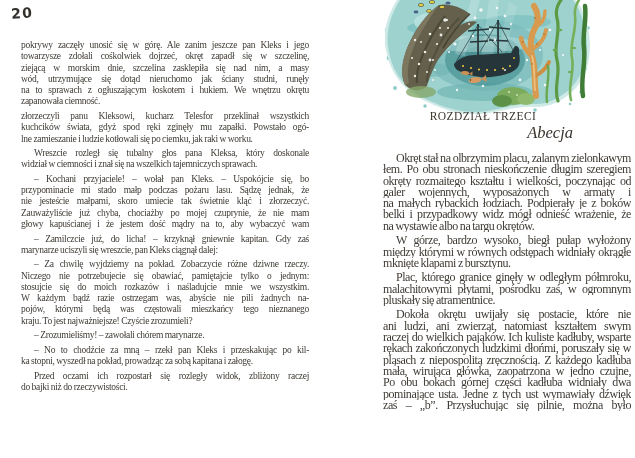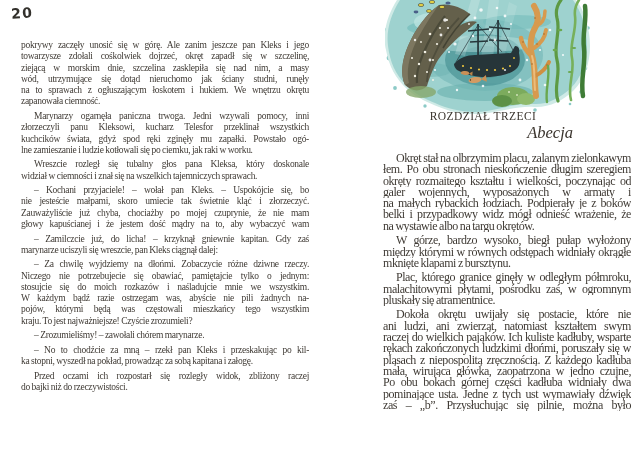--- a/index.html
+++ b/index.html
@@ -58,45 +58,45 @@
     <div class="col col-left">
         <div class="para">
           <div class="line first">pokrywy zaczęły unosić się w górę. Ale zanim jeszcze pan Kleks i jego</div>
           <div class="line">towarzysze zdołali cośkolwiek dojrzeć, okręt zapadł się w szczelinę,</div>
           <div class="line">ziejącą w morskim dnie, szczelina zasklepiła się nad nim, a masy</div>
           <div class="line">wód, utrzymujące się dotąd nieruchomo jak ściany studni, runęły</div>
           <div class="line">na to sprawach z ogłuszającym łoskotem i hukiem. We wnętrzu okrętu</div>
           <div class="line last">zapanowała ciemność.</div>
         </div>
         <div class="para indent">
-          <div class="line first">Marynarzy ogarnęła paniczna trwoga. Jedni wzywali pomocy, inni</div>
           <div class="line">złorzeczyli panu Kleksowi, kucharz Telesfor przeklinał wszystkich</div>
           <div class="line">kuchcików świata, gdyż spod ręki zginęły mu zapałki. Powstało ogó-</div>
           <div class="line last">lne zamieszanie i ludzie kotłowali się po ciemku, jak raki w worku.</div>
         </div>
         <div class="para indent">
           <div class="line first">Wreszcie rozległ się tubalny głos pana Kleksa, który doskonale</div>
           <div class="line last">widział w ciemności i znał się na wszelkich tajemniczych sprawach.</div>
         </div>
         <div class="para indent">
           <div class="line first">– Kochani przyjaciele! – wołał pan Kleks. – Uspokójcie się, bo</div>
+          <div class="line">przypominacie mi stado małp podczas pożaru lasu. Sądzę jednak, że</div>
           <div class="line">nie jesteście małpami, skoro umiecie tak świetnie kląć i złorzeczyć.</div>
           <div class="line">Zauważyliście już chyba, chociażby po mojej czuprynie, że nie mam</div>
           <div class="line">głowy kapuścianej i że jestem dość mądry na to, aby wybaczyć wam</div>
         </div>
         <div class="para indent">
           <div class="line first">– Zamilczcie już, do licha! – krzyknął gniewnie kapitan. Gdy zaś</div>
           <div class="line last">marynarze uciszyli się wreszcie, pan Kleks ciągnął dalej:</div>
         </div>
         <div class="para indent">
-          <div class="line first">– Za chwilę wyjdziemy na dłońmi. Zobaczycie różne dziwne rzeczy.</div>
+          <div class="line first">– Za chwilę wyjdziemy na pokład. Zobaczycie różne dziwne rzeczy.</div>
           <div class="line">Niczego nie potrzebujecie się obawiać, pamiętajcie tylko o jednym:</div>
           <div class="line">stosujcie się do moich rozkazów i naśladujcie mnie we wszystkim.</div>
           <div class="line">W każdym bądź razie ostrzegam was, abyście nie pili żadnych na-</div>
-          <div class="line">pojów, którymi będą was częstowali mieszkańcy tego wszystkim</div>
+          <div class="line">pojów, którymi będą was częstowali mieszkańcy tego nieznanego</div>
           <div class="line last">kraju. To jest najważniejsze! Czyście zrozumieli?</div>
         </div>
         <div class="para indent">
           <div class="line first last">– Zrozumieliśmy! – zawołali chórem marynarze.</div>
         </div>
         <div class="para indent">
           <div class="line first">– No to chodźcie za mną – rzekł pan Kleks i przeskakując po kil-</div>
           <div class="line last">ka stopni, wyszedł na pokład, prowadząc za sobą kapitana i załogę.</div>
         </div>
         <div class="para indent">

